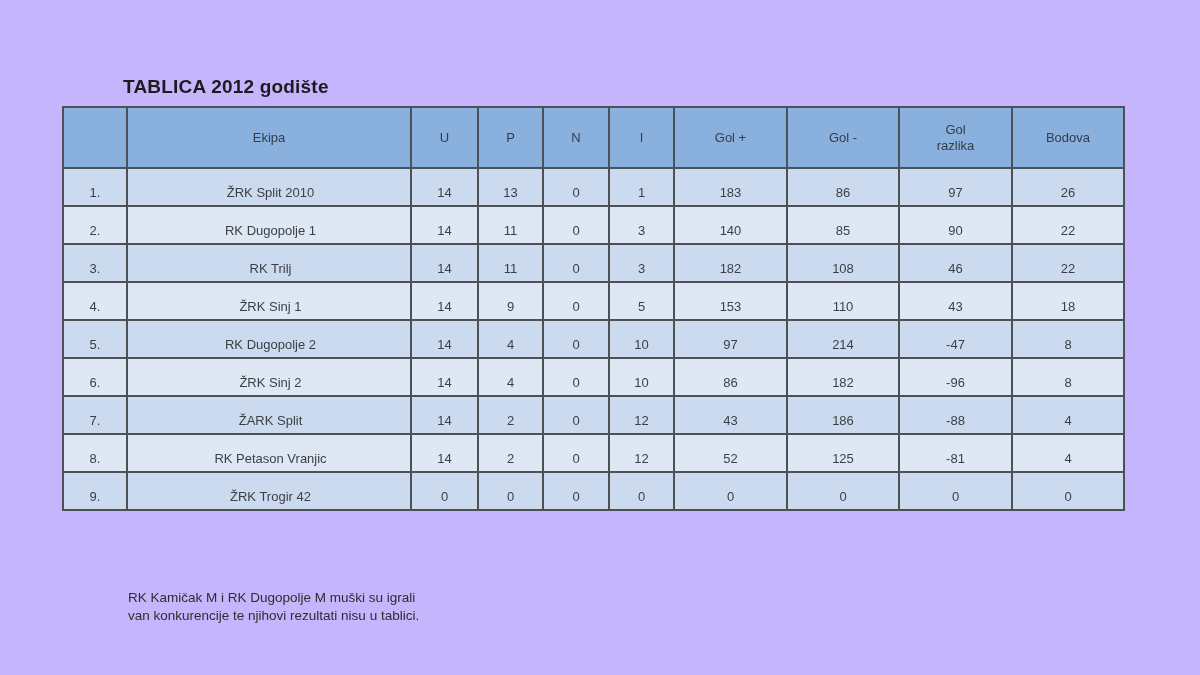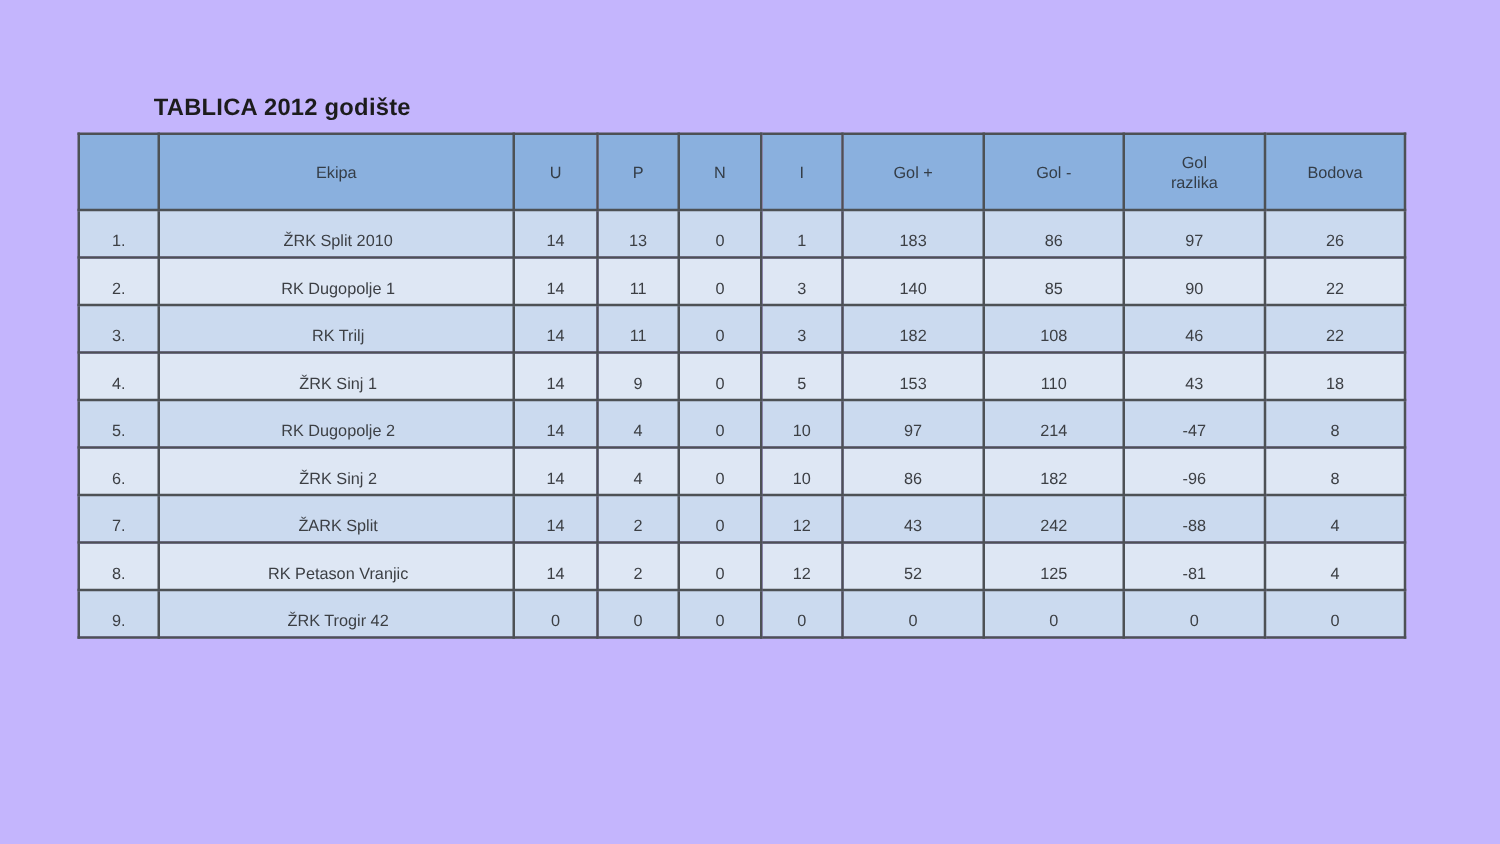--- a/index.html
+++ b/index.html
@@ -163,21 +163,21 @@
         <td class="num">8</td>
       </tr>
       <tr>
         <td class="rank">7.</td>
         <td class="team">ŽARK Split</td>
         <td class="num">14</td>
         <td class="num">2</td>
         <td class="num">0</td>
         <td class="num">12</td>
         <td class="num">43</td>
-        <td class="num">242</td>
+        <td class="num">186</td>
         <td class="num">-88</td>
         <td class="num">4</td>
       </tr>
       <tr>
         <td class="rank">8.</td>
         <td class="team">RK Petason Vranjic</td>
         <td class="num">14</td>
         <td class="num">2</td>
         <td class="num">0</td>
         <td class="num">12</td>
@@ -194,14 +194,18 @@
         <td class="num">0</td>
         <td class="num">0</td>
         <td class="num">0</td>
         <td class="num">0</td>
         <td class="num">0</td>
         <td class="num">0</td>
       </tr>
     </tbody>
   </table>
 
+  <div class="footnote">
+    <div>RK Kamičak M i RK Dugopolje M muški su igrali</div>
+    <div>van konkurencije te njihovi rezultati nisu u tablici.</div>
+  </div>
 
 </div>
 
 </body></html>

